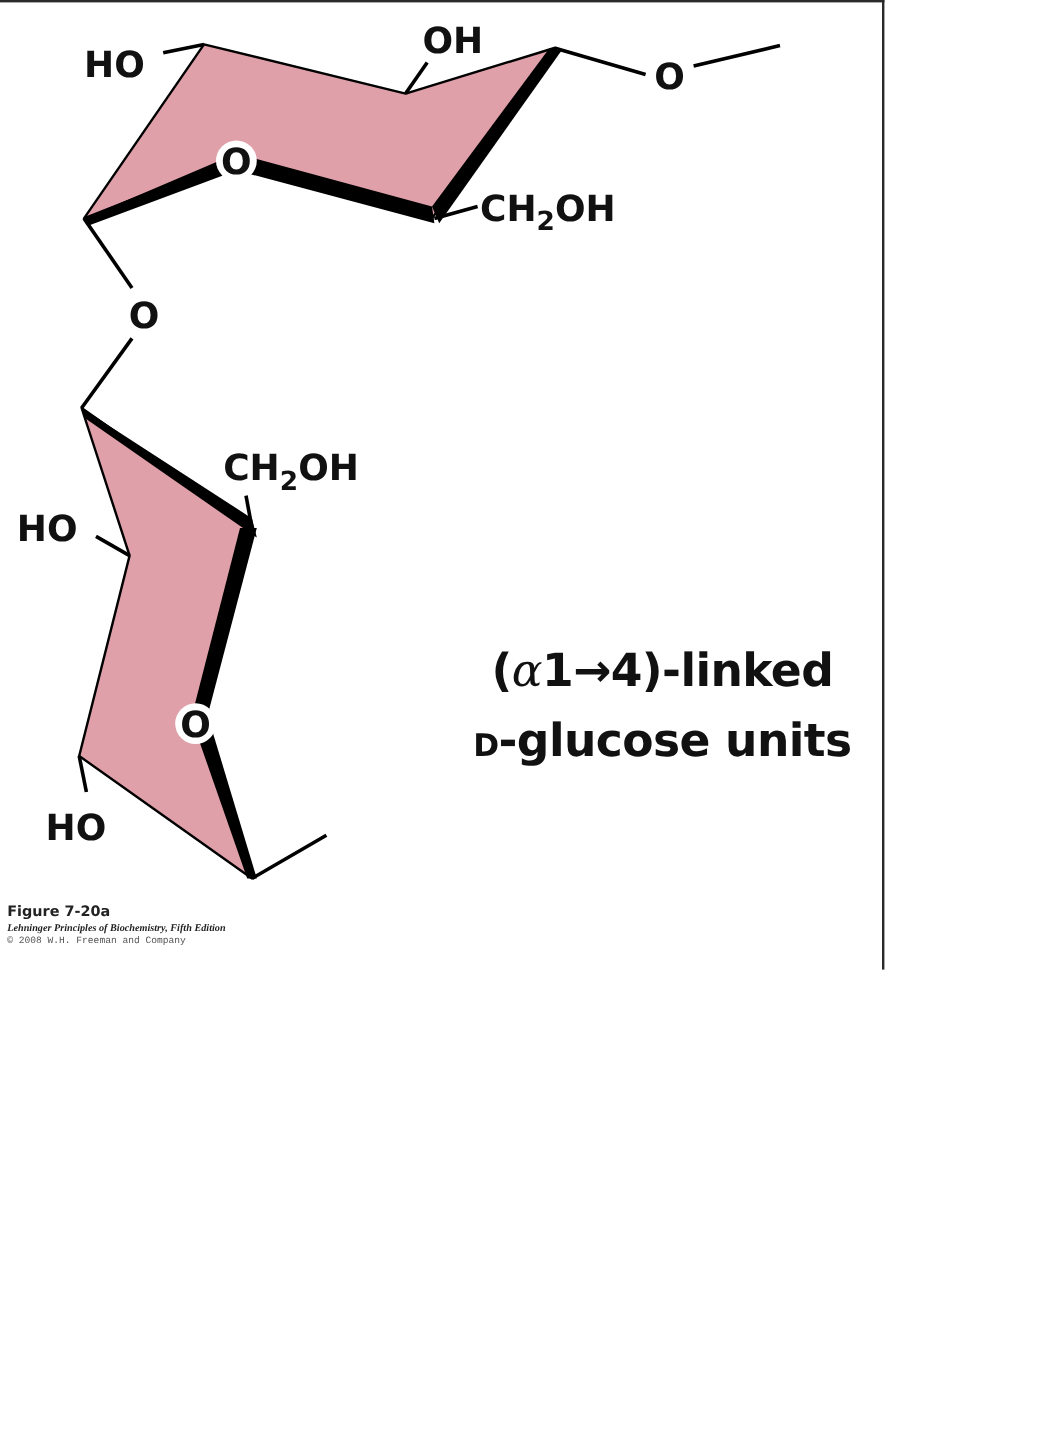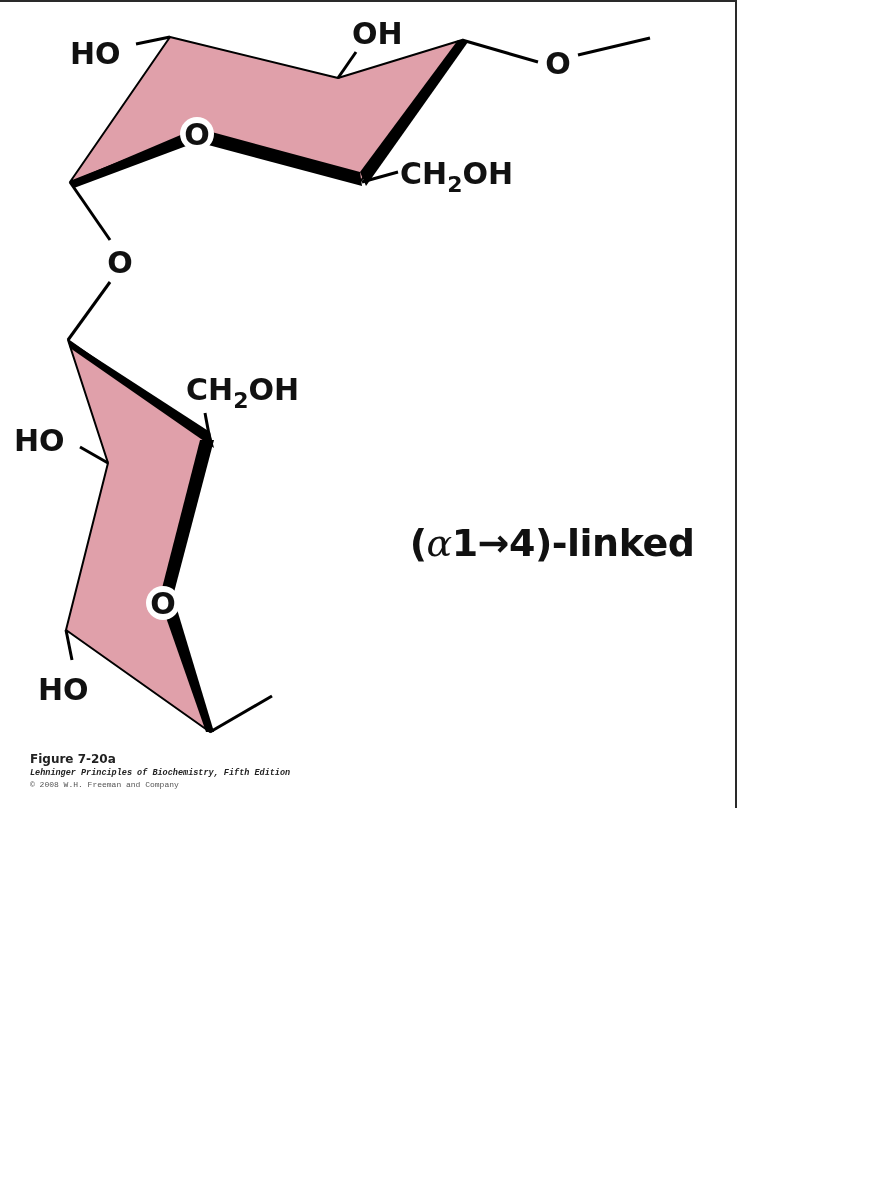--- a/index.html
+++ b/index.html
@@ -2,28 +2,28 @@
 <html><head>
 <meta charset="utf-8">
 <style>
   html, body { margin: 0; padding: 0; background: #ffffff; }
   body { width: 876px; height: 1200px; position: relative; overflow: hidden;
          font-family: "DejaVu Sans", "Liberation Sans", sans-serif; }
   .frame { position: absolute; left: 0; top: 0; width: 737px; height: 808px;
            border-top: 2px solid #2a2a2a; border-right: 2px solid #2a2a2a; box-sizing: border-box; }
   svg.diagram { position: absolute; left: 0; top: 0; }
   .lbl { font-family: "DejaVu Sans", sans-serif; font-weight: bold; fill: #111; }
-  .title { position: absolute; left: 372px; top: 514px; width: 360px; text-align: center;
+  .title { position: absolute; left: 372px; top: 530px; width: 360px; text-align: center;
            font-family: "DejaVu Sans", sans-serif; font-weight: bold; color: #111;
            font-size: 38px; line-height: 58px; letter-spacing: -0.5px; }
   .title .alpha { font-family: "DejaVu Serif", serif; font-style: italic; font-weight: normal; }
   .title .smallcap { font-size: 26px; }
-  .caption { position: absolute; left: 6px; top: 752px; color: #222; margin-left: 24px; }
+  .caption { position: absolute; left: 6px; top: 752px; color: #222; }
   .caption .c1 { font-family: "DejaVu Sans", sans-serif; font-weight: bold; font-size: 12px; line-height: 15px; }
-  .caption .c2 { font-family: Liberation Mono, monospace; font-weight: bold; font-style: italic; font-size: 8.5px; line-height: 12px; }
+  .caption .c2 { font-family: Liberation Serif, serif; font-weight: bold; font-style: italic; font-size: 8.5px; line-height: 12px; }
   .caption .c3 { font-family: Liberation Mono, monospace; font-size: 8px; line-height: 12px; color: #555; }
 </style>
 </head>
 <body>
 
 <div class="frame"></div>
 
 <svg class="diagram" width="876" height="1200" viewBox="0 0 876 1200">
 
   <g>
@@ -68,19 +68,20 @@
     <circle cx="163" cy="603" r="17" fill="#fff"></circle>
   </g>
   <text class="lbl" x="14" y="451" font-size="30">HO</text>
   <text class="lbl" x="38" y="700" font-size="30">HO</text>
   <text class="lbl" x="163" y="614" font-size="30" text-anchor="middle">O</text>
   <text class="lbl" x="186" y="400" font-size="30"><tspan>CH</tspan><tspan font-size="22" dy="8">2</tspan><tspan dy="-8">OH</tspan></text>
 </svg>
 
 <div class="title">
   <div><span>(</span><span class="alpha">α</span><span>1→4)-linked</span></div>
+  <div><span class="smallcap">D</span><span>-glucose units</span></div>
 </div>
 
 <div class="caption">
   <div class="c1">Figure 7-20a</div>
   <div class="c2">Lehninger Principles of Biochemistry, Fifth Edition</div>
   <div class="c3">© 2008 W.H. Freeman and Company</div>
 </div>
 
 </body></html>

